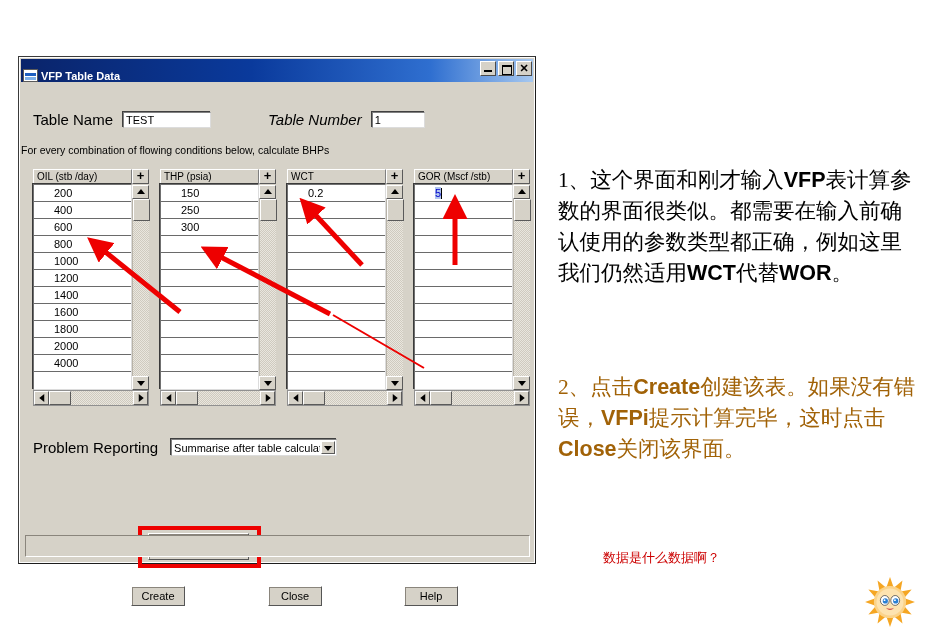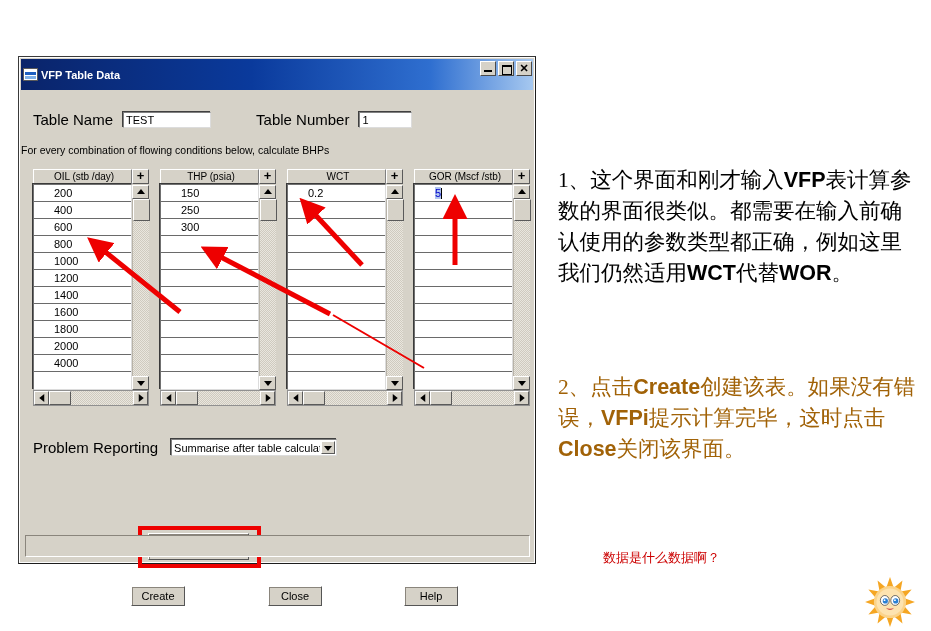--- a/index.html
+++ b/index.html
@@ -17,24 +17,24 @@
     position: absolute;
     left: 18px; top: 56px;
     width: 518px; height: 508px;
     background: #d6d2c8;
     border: 1px solid #3a3a3a;
     border-right-color:#1d1d1d;
     border-bottom-color:#1d1d1d;
     box-shadow: 0 0 0 1px #fdfdfd inset;
   }
   .titlebar {
-    height: 31px;
+    height: 23px;
     margin: 2px 2px 0 2px;
     background: linear-gradient(to right, #0a246a 0%, #0a3a9c 45%, #2f6fd0 80%, #a6c8f0 100%);
-    display: flex; align-items: center;
+    display: flex; align-items: flex-end;
     padding-left: 2px;
     position: relative;
   }
   .title-icon {
     width: 15px; height: 13px;
     background: #ffffff;
     border: 1px solid #5a5a5a;
     margin-right: 3px;
     position: relative;
     flex: none;
@@ -86,21 +86,21 @@
     border-right-color:#dcdcdc; border-bottom-color:#dcdcdc;
     box-shadow: -1px -1px 0 0 #404040;
     font-size:11px; color:#000;
     padding:1px 2px;
     font-family:"Liberation Sans", sans-serif;
     white-space:nowrap; overflow:hidden;
   }
   #row-tablename { position:absolute; left:12px; top:33px; display:flex; align-items:center; }
   #lbl-tablename { margin-right:10px; }
   #inp-tablename { width:88px; height:16px; }
-  #lbl-tablenum { margin-left:45px; margin-right:10px; }
+  #lbl-tablenum { margin-left:57px; margin-right:10px;font-style:italic; }
   #inp-tablenum { width:53px; height:16px; }
   #instr { position:absolute; left:0; top:66px; font-size:10.5px; }
 
   
   .col {
     position:absolute; top:91px; width:116px; height:237px;
   }
   .col-head {
     height:15px;
     background:#d6d2c8;
@@ -112,21 +112,21 @@
   }
   .col-plus {
     position:absolute; right:0; top:0; width:17px; height:15px;
     background:#d6d2c8;
     border:1px solid #ffffff;
     border-right-color:#5a5a5a; border-bottom-color:#5a5a5a;
     text-align:center; font-size:13px; font-weight:bold; line-height:12px; color:#000;
     font-family:"Liberation Sans", sans-serif;
   }
   .col-head-wrap { position:relative; width:100%; height:15px; }
-  .col-head { width:99px;text-align:center; }
+  .col-head { width:99px; }
   .grid-wrap {
     position:absolute; top:15px; left:0; width:99px; bottom:16px;
     background:#ffffff;
     border:1px solid #707070;
     border-right-color:#dcdcdc; border-bottom-color:#dcdcdc;
     box-shadow:-1px -1px 0 0 #3a3a3a;
     overflow:hidden;
   }
   .cell {
     height:17px; line-height:16px;

